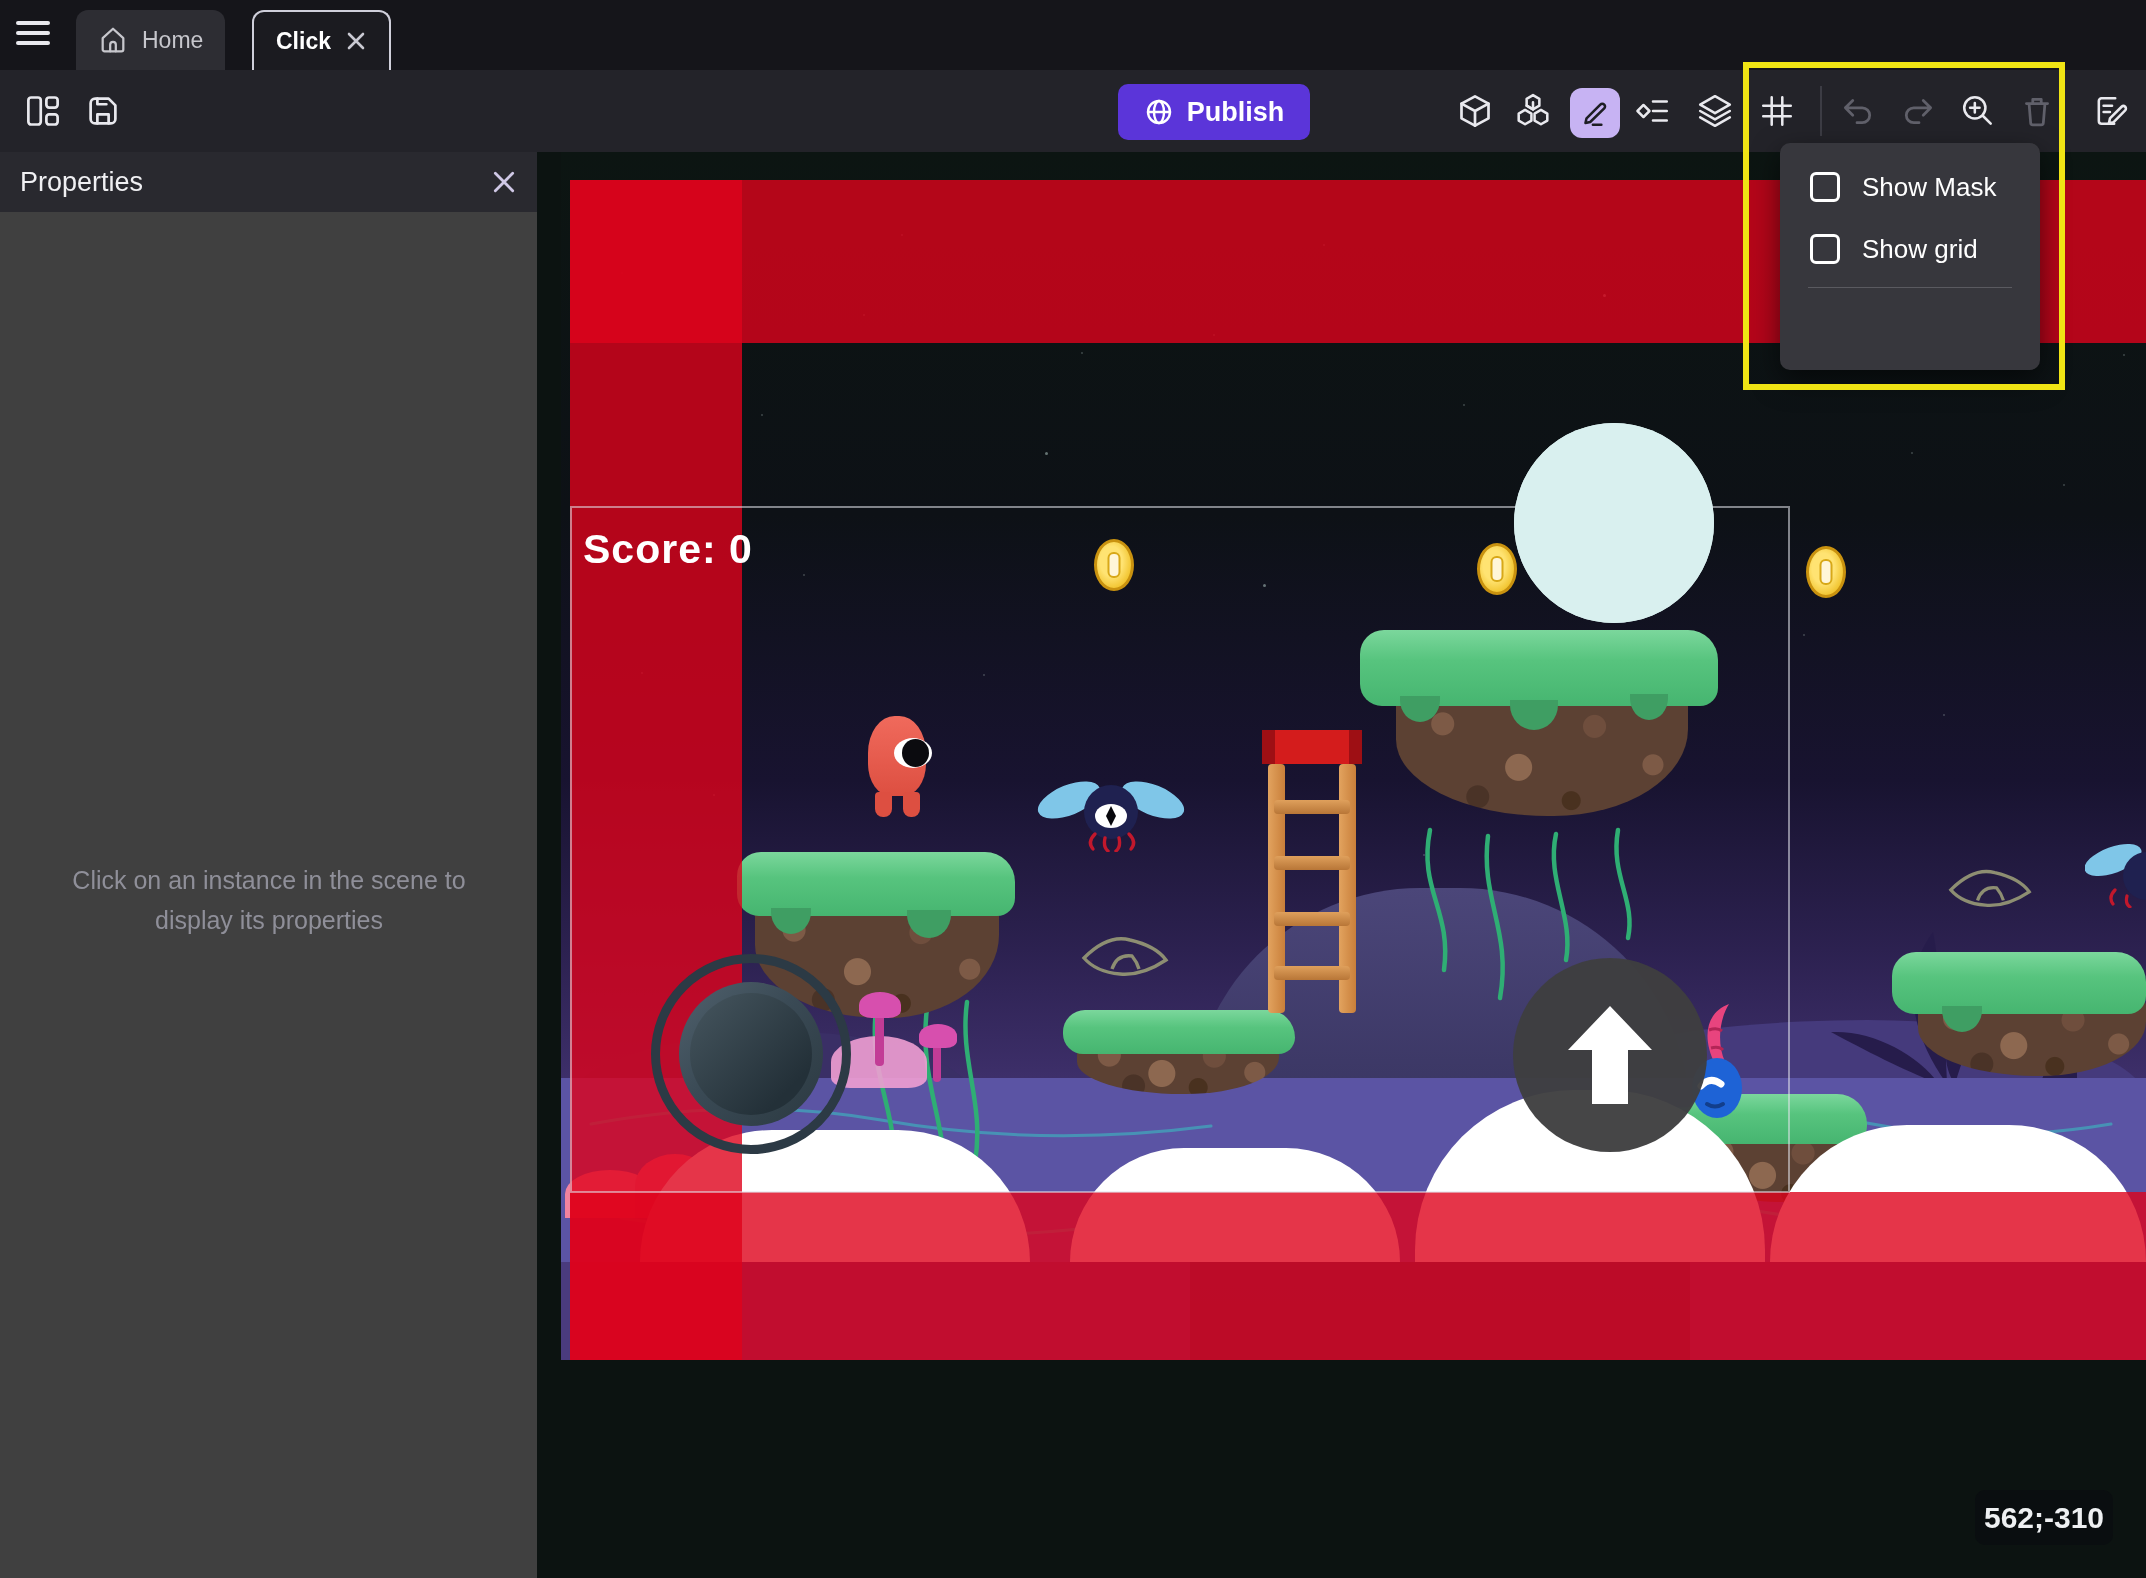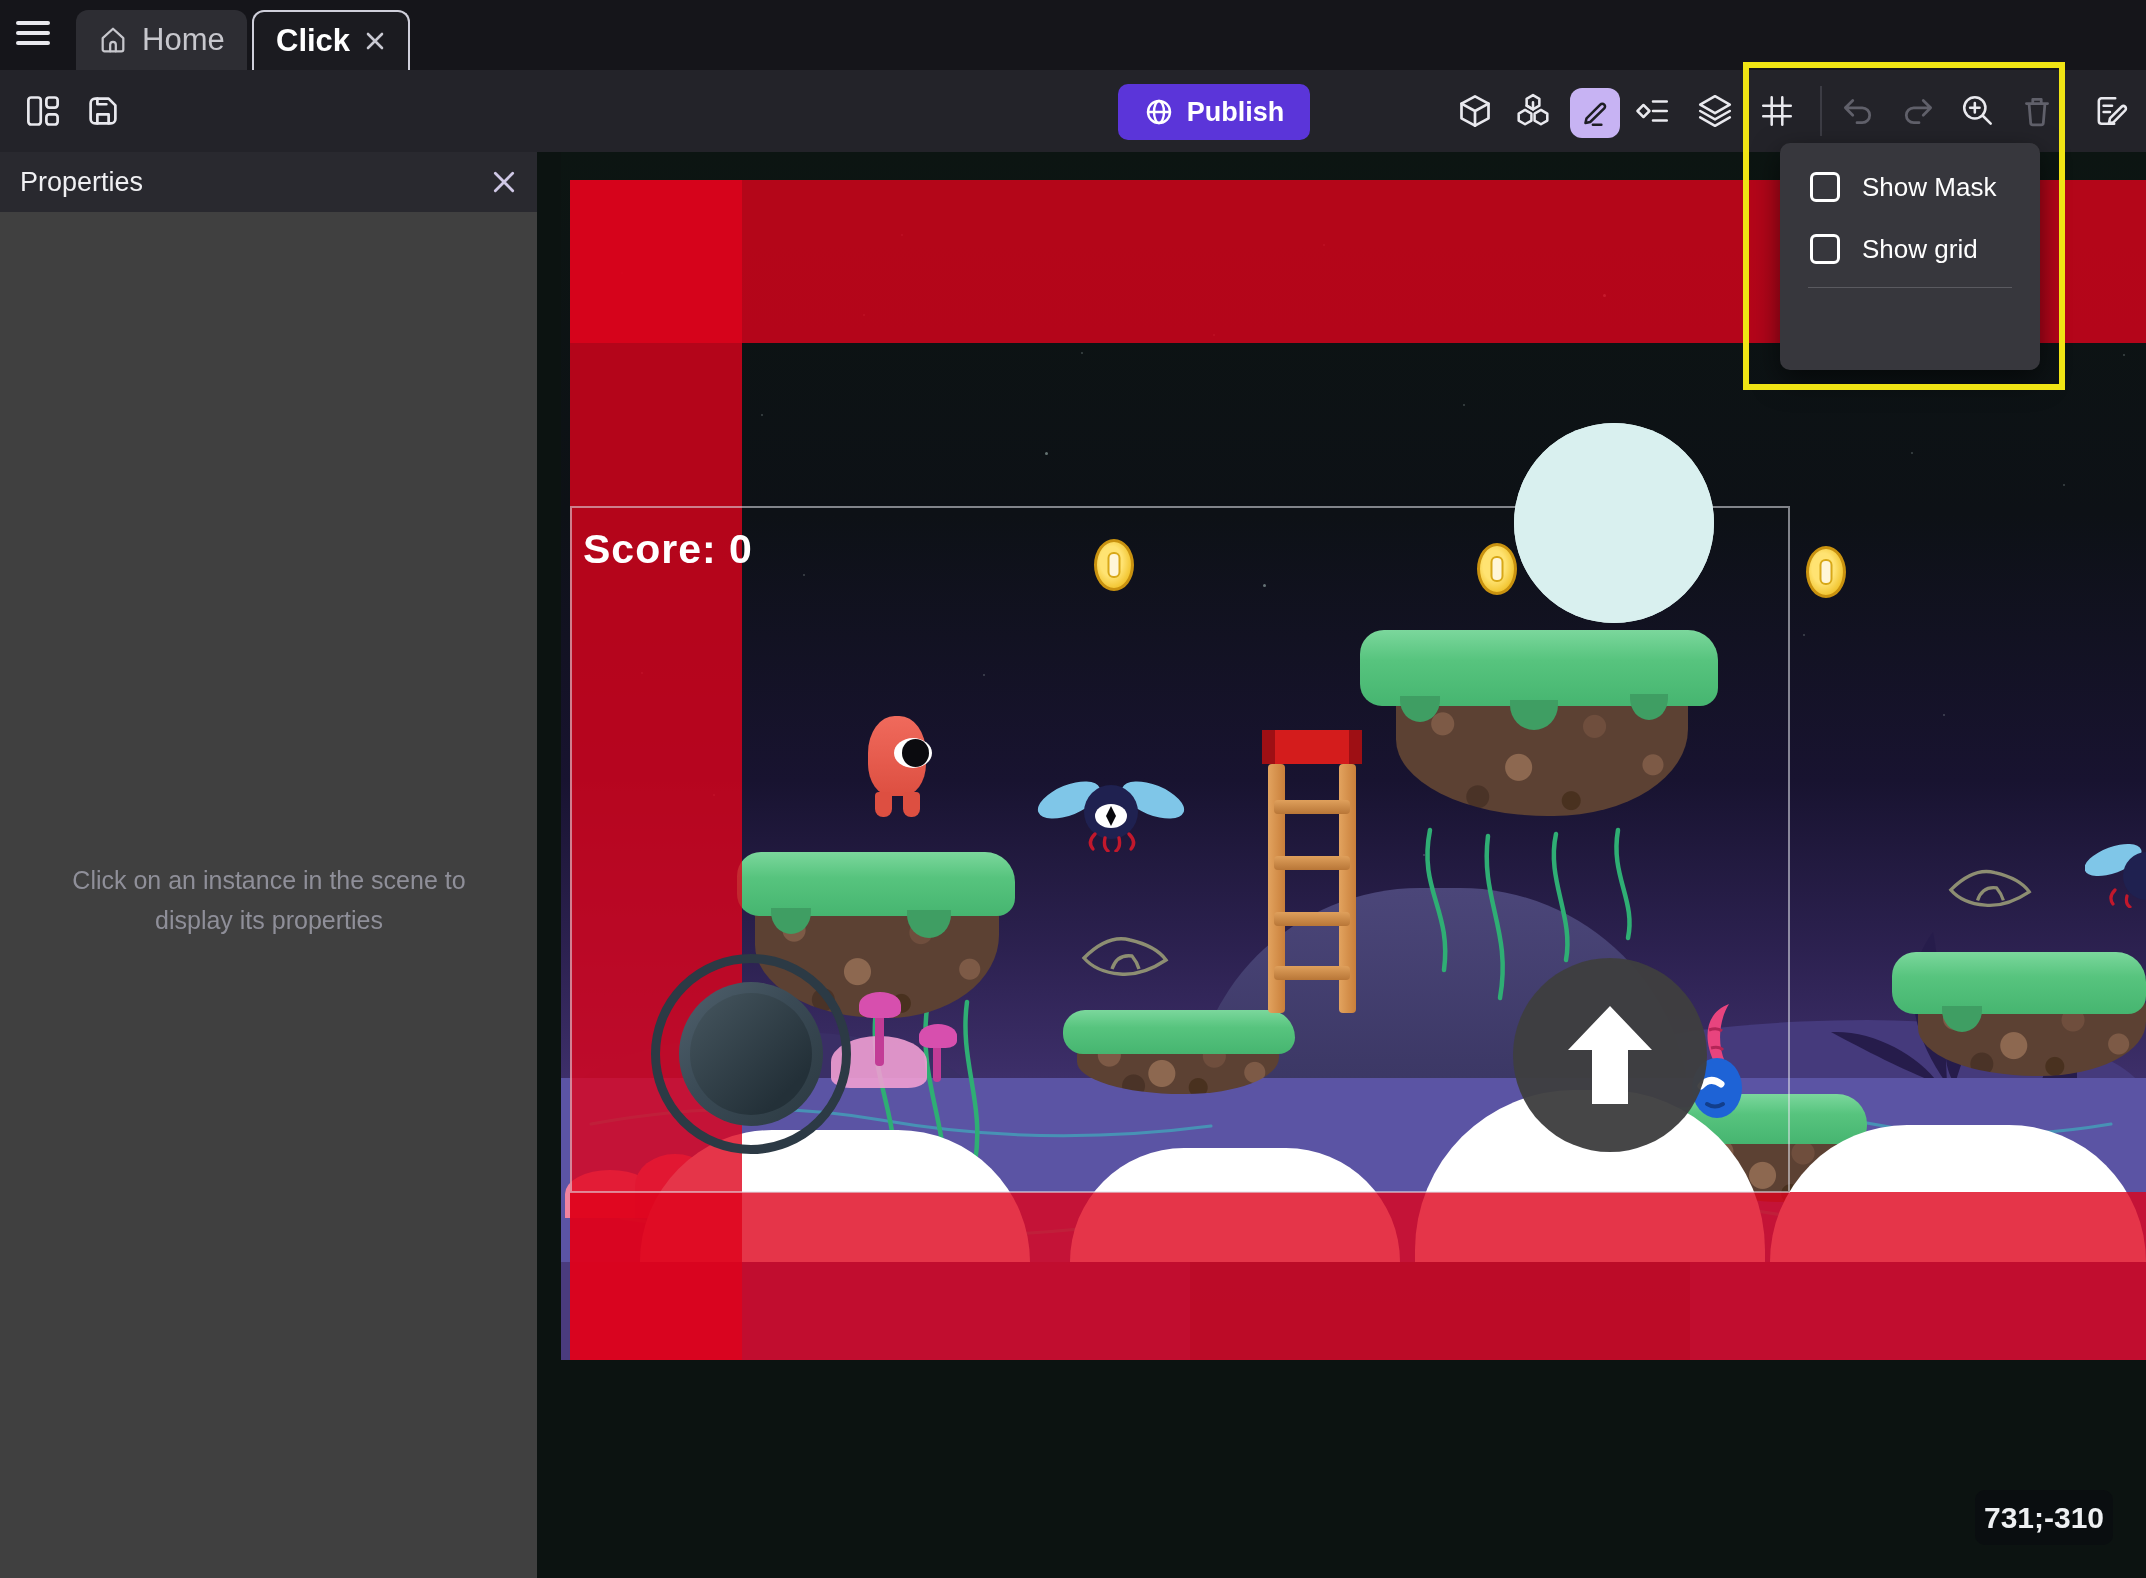--- a/index.html
+++ b/index.html
@@ -6,21 +6,21 @@
   *{box-sizing:border-box;}
   .app{position:relative;width:2146px;height:1578px;overflow:hidden;
        font-family:"Liberation Sans",sans-serif;background:#16161a;color:#e9e9ee;}
   .abs{position:absolute;}
 
   
   .tabbar{position:absolute;left:0;top:0;width:2146px;height:70px;background:#15151a;}
   .hamburger{position:absolute;left:16px;top:21px;width:34px;height:28px;cursor:pointer;}
   .hamburger span{display:block;height:4px;border-radius:2px;background:#e9e9ee;margin-bottom:6px;}
   .tab{position:absolute;top:10px;height:60px;border-radius:12px 12px 0 0;display:flex;align-items:center;
-       gap:14px;padding:0 22px;font-size:31px;color:#c7c7cd;background:#2d2d33;cursor:pointer;}
+       gap:14px;padding:0 22px;font-size:23px;color:#c7c7cd;background:#2d2d33;cursor:pointer;}
   .tab.active{background:#1b1b20;border:2px solid #cfcfda;border-bottom:none;color:#ffffff;font-weight:bold;}
   .tab .x{width:22px;height:22px;stroke:#c9c9d2;stroke-width:2.6;stroke-linecap:round;}
 
   
   .toolbar{position:absolute;left:0;top:70px;width:2146px;height:82px;background:#232329;}
   .tbicon{position:absolute;top:18px;width:46px;height:46px;display:flex;align-items:center;justify-content:center;cursor:pointer;}
   .tbicon svg{width:36px;height:36px;}
   .stroke-w{fill:none;stroke:#e9e9ee;stroke-width:2.4;stroke-linecap:round;stroke-linejoin:round;}
   .stroke-dim{fill:none;stroke:#60606a;stroke-width:2.6;stroke-linecap:round;stroke-linejoin:round;}
   .chip{background:#c7b3f3;border-radius:12px;}
@@ -443,21 +443,21 @@
 
     <div class="score">Score: 0</div>
     <div class="joy-ring"></div>
     <div class="joy-knob"></div>
     <div class="btn-up">
       <svg width="96" height="102" viewBox="0 0 96 102">
         <path d="M48 2 L90 46 H66 V100 H30 V46 H6 Z" fill="#ffffff"></path>
       </svg>
     </div>
 
-    <div class="badge">731;-310</div>
+    <div class="badge">562;-310</div>
   </div>
 
   <div class="grid-menu">
     <div class="menu-item" style="top:14px;">
       <div class="checkbox"></div>
       <span>Show Mask</span>
     </div>
     <div class="menu-item" style="top:76px;">
       <div class="checkbox"></div>
       <span>Show grid</span>

